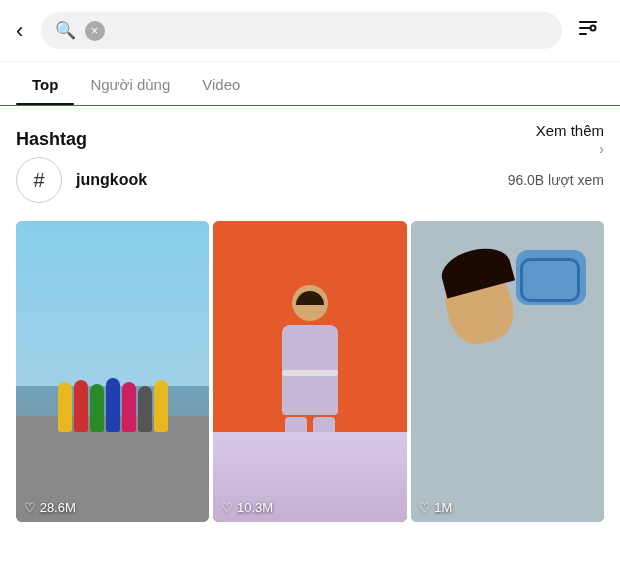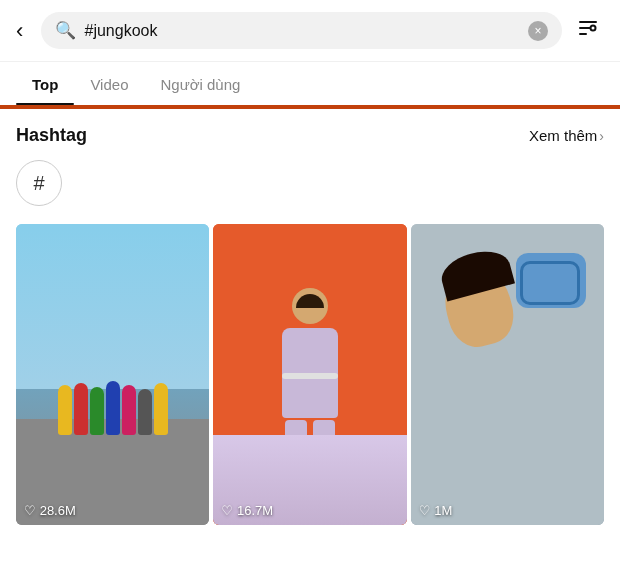--- a/index.html
+++ b/index.html
@@ -65,21 +65,21 @@
       font-size: 20px;
       color: #111;
       cursor: pointer;
       padding: 4px;
       flex-shrink: 0;
     }
 
     
     .tabs {
       display: flex;
-      border-bottom: 4px solid #c2410c;
+      border-bottom: 1px solid #c2410c;
       padding: 0 16px;
     }
     .tab {
       padding: 14px 16px 12px;
       font-size: 15px;
       color: #888;
       cursor: pointer;
       position: relative;
       white-space: nowrap;
     }
@@ -101,34 +101,34 @@
     
     .content {
       padding: 16px 16px 0;
     }
 
     
     .section-header {
       display: flex;
       align-items: center;
       justify-content: space-between;
-      margin-bottom: 14px;
     }
     .section-title {
       font-size: 18px;
       font-weight: 700;
       color: #111;
     }
     .see-more {
       font-size: 15px;
       color: #111;
       cursor: pointer;
       display: flex;
       align-items: flex-end;
       gap: 2px;
+      flex-direction: column;
     }
     .chevron-right {
       font-size: 14px;
       color: #888;
     }
 
     
     .hashtag-row {
       display: flex;
       align-items: center;
@@ -192,53 +192,54 @@
     .thumb-2 { background: linear-gradient(180deg, #e55a2b 0%, #e55a2b 100%); }
     .thumb-3 { background: linear-gradient(180deg, #c0c8d0 0%, #8899aa 100%); }
   </style>
 </head>
 <body>
 
 <div class="header">
   <span class="back-btn">‹</span>
   <div class="search-bar">
     <span class="search-icon-glyph">🔍</span>
-    <span class="search-text">#jungkook</span>
     <div class="clear-btn">
       <span>×</span>
     </div>
   </div>
   <div class="filter-btn">
     <svg width="24" height="24" viewBox="0 0 24 24" fill="none">
       <line x1="4" y1="6" x2="20" y2="6" stroke="#111" stroke-width="2" stroke-linecap="round"></line>
       <line x1="4" y1="12" x2="14" y2="12" stroke="#111" stroke-width="2" stroke-linecap="round"></line>
       <circle cx="17" cy="12" r="2.5" stroke="#111" stroke-width="2" fill="white"></circle>
       <line x1="4" y1="18" x2="10" y2="18" stroke="#111" stroke-width="2" stroke-linecap="round"></line>
     </svg>
   </div>
 </div>
 
 <div class="tabs">
   <div class="tab active">Top</div>
+  <div class="tab">Người dùng</div>
   <div class="tab">Video</div>
-  <div class="tab">Người dùng</div>
 </div>
 
 <div class="content">
 
   <div class="section-header">
     <span class="section-title">Hashtag</span>
     <div class="see-more">
       <span>Xem thêm</span>
       <span class="chevron-right"> ›</span>
     </div>
   </div>
 
   <div class="hashtag-row">
     <div class="hashtag-icon-circle">#</div>
+    <span class="hashtag-name">jungkook</span>
+    <span class="hashtag-views">96.0B lượt xem</span>
   </div>
 
   <div class="video-grid">
 
     <div class="video-thumb thumb-1">
 
       <div style="position:absolute;bottom:0;left:0;right:0;top:0;overflow:hidden;">
 
         <div style="position:absolute;top:0;left:0;right:0;height:55%;background:linear-gradient(180deg,#87CEEB,#a0d0e8);"></div>
 
@@ -275,21 +276,21 @@
 
         <div style="display:flex;gap:6px;margin-top:2px;">
           <div style="width:22px;height:40px;background:#c8b8d8;border-radius:4px;"></div>
           <div style="width:22px;height:40px;background:#c8b8d8;border-radius:4px;"></div>
         </div>
       </div>
 
       <div style="position:absolute;bottom:0;left:0;right:0;height:30%;background:linear-gradient(180deg,#d8c8e8,#c4b0d0);"></div>
       <div class="video-likes">
         <span class="heart-icon">♡</span>
-        <span>16.7M</span>
+        <span>10.3M</span>
       </div>
     </div>
 
     <div class="video-thumb thumb-3">
 
       <div style="position:absolute;inset:0;background:#b0bec5;display:flex;align-items:center;justify-content:center;">
 
         <div style="position:relative;width:90%;height:90%;">
 
           <div style="position:absolute;top:10%;left:15%;width:65px;height:80px;background:#d4a870;border-radius:50% 50% 40% 40%;transform:rotate(-15deg);"></div>

